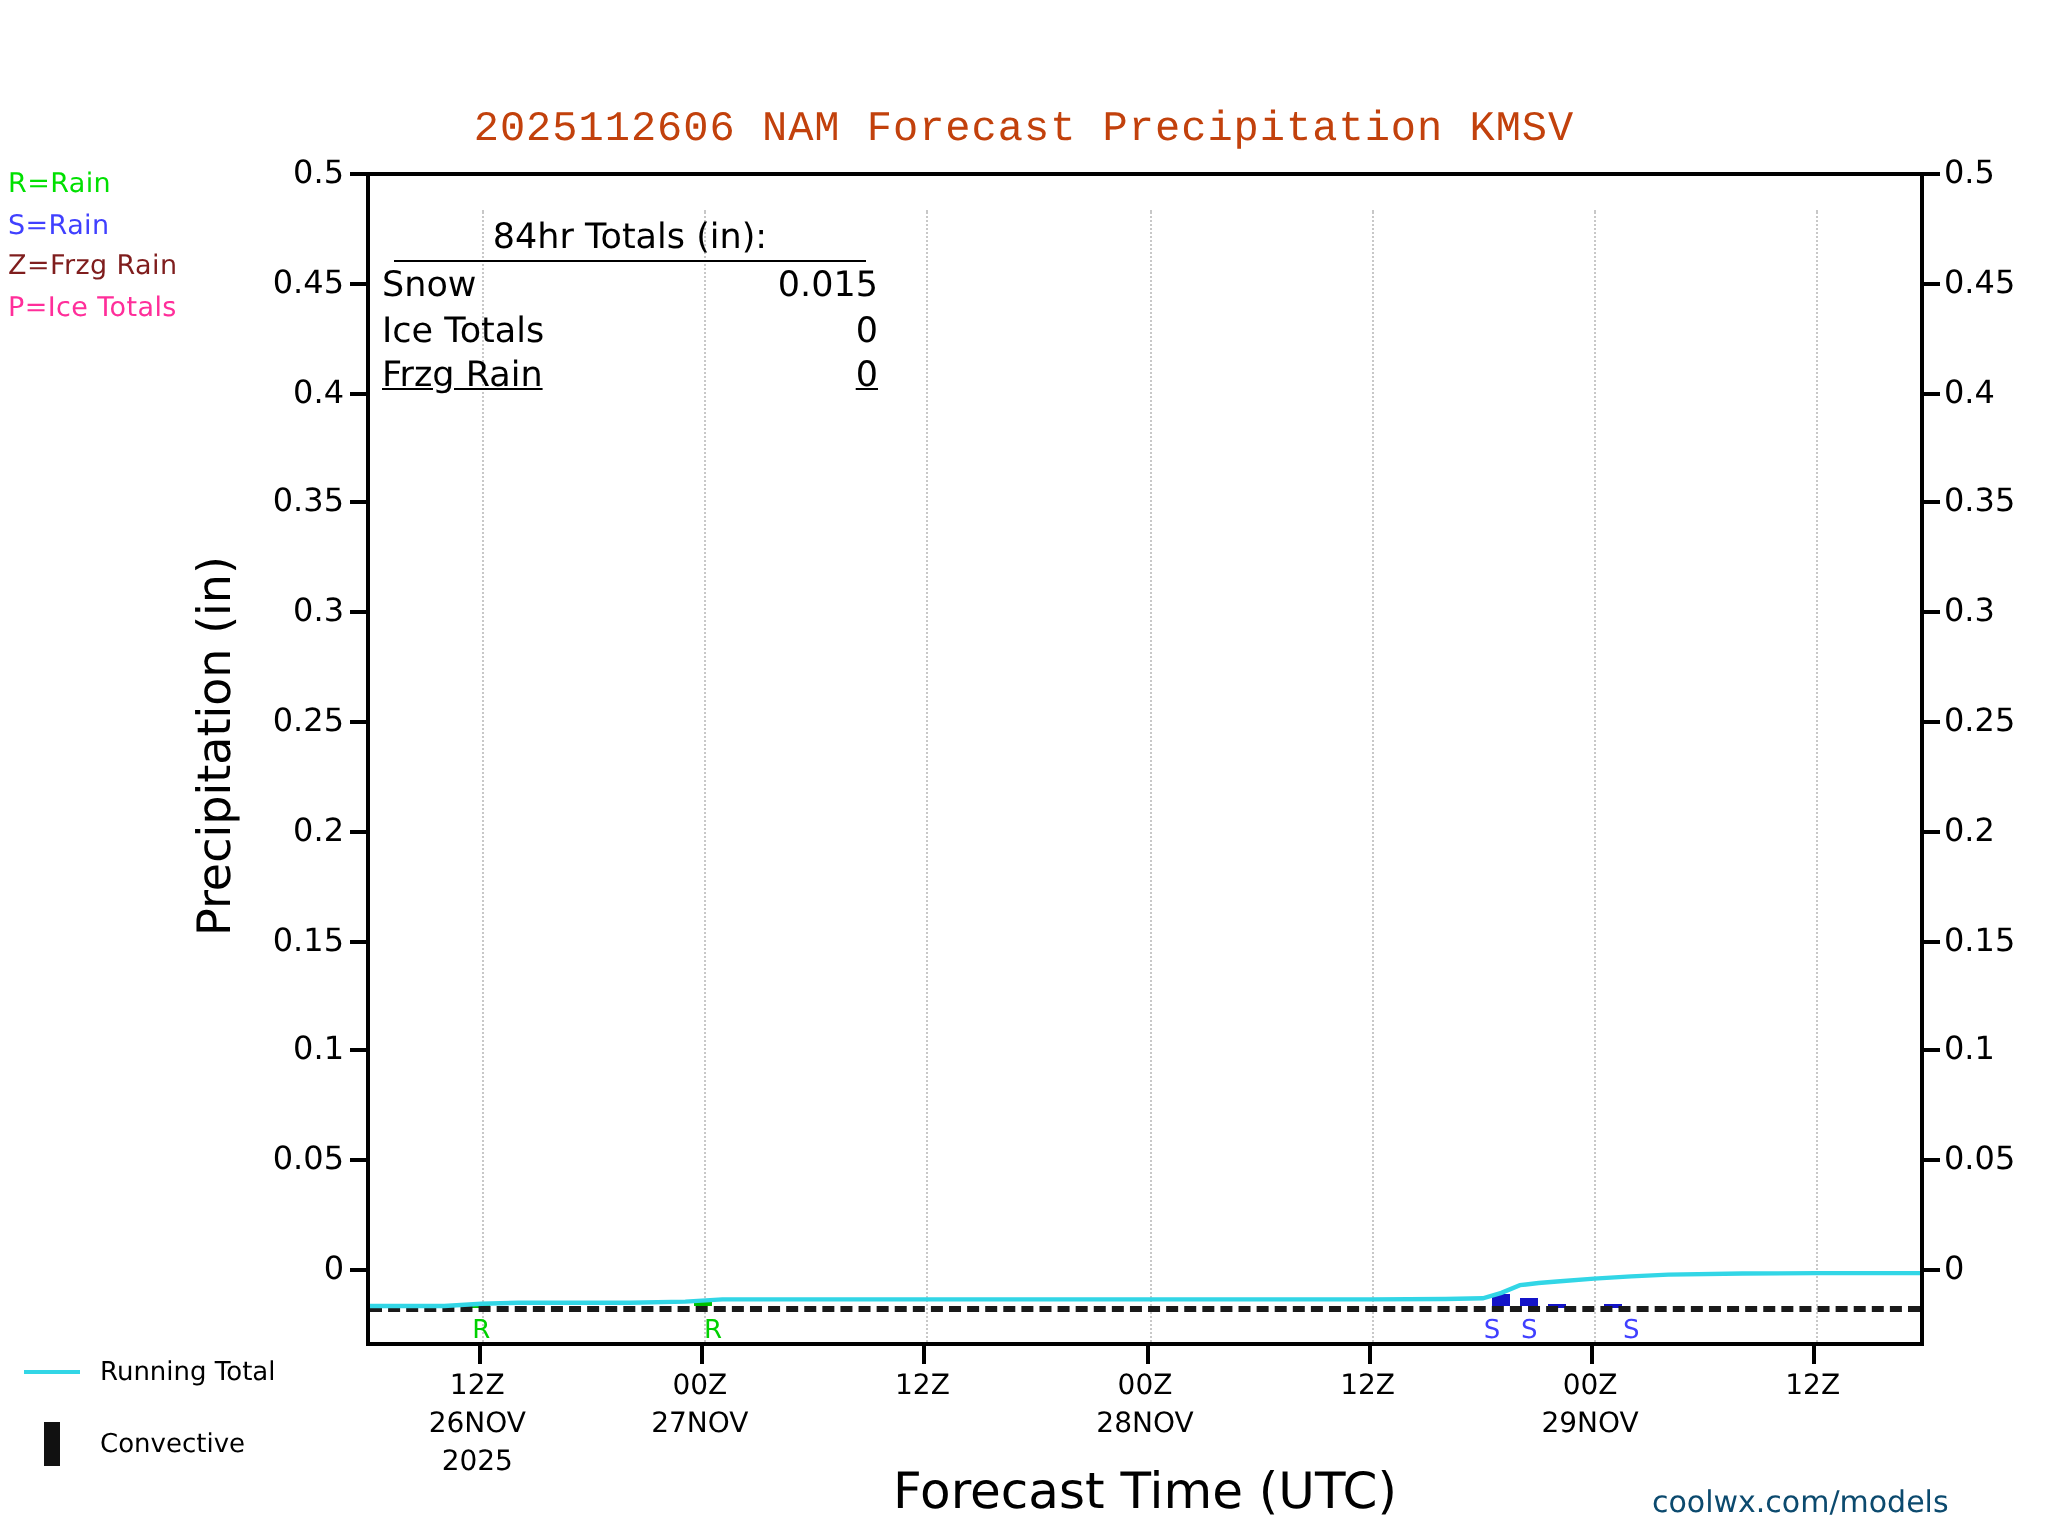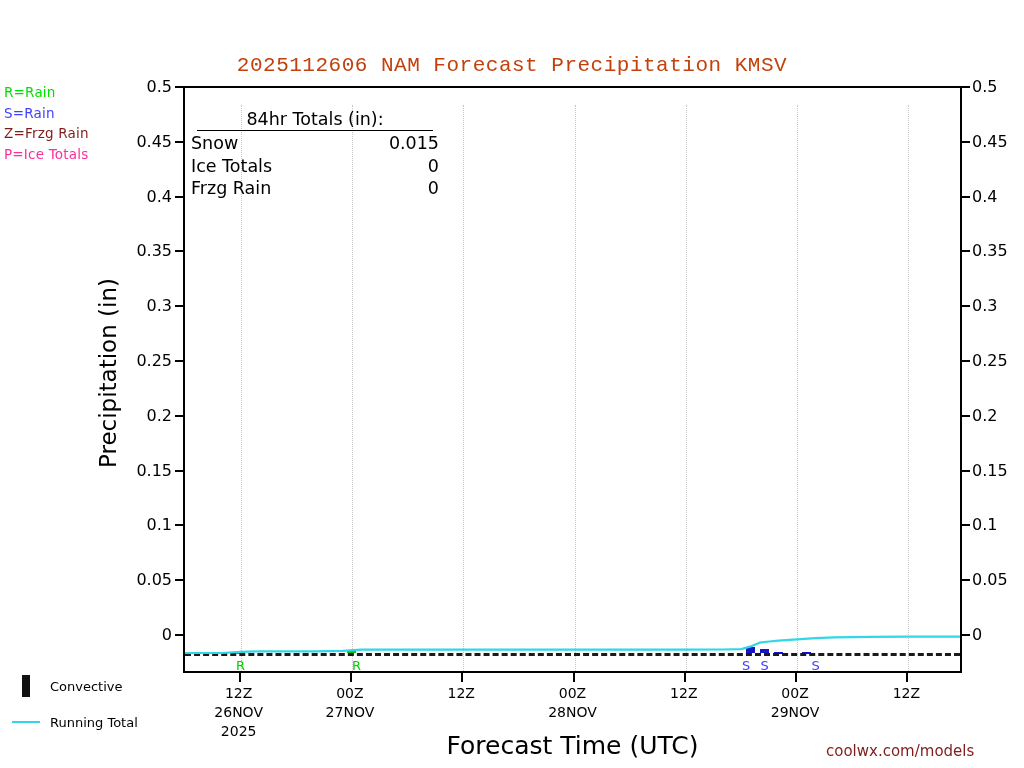--- a/index.html
+++ b/index.html
@@ -203,21 +203,21 @@
     height: 22px;
   }
   .bl-label { color: #000; }
 
   
   #watermark {
     position: absolute;
     left: 826px;
     top: 742px;
     font-size: 15px;
-    color: #7f1d1d;
+    color: #0c4a6e;
     white-space: nowrap;
   }
 
   
   .precip-bar {
     position: absolute;
   }
 </style>
 </head>
 <body>
@@ -297,21 +297,21 @@
       <div style="position: absolute; left: 6px; top: 4px; width: 248px; font-size: 17.5px; color: rgb(0, 0, 0);">
         <div style="text-align: center; border-bottom: 1.5px solid rgb(0, 0, 0); padding-bottom: 1px; margin: 0px 6px 1px;">84hr Totals (in):</div>
         <div style="display: flex; justify-content: space-between; line-height: 22.5px;">
           <span>Snow</span>
           <span>0.015</span>
         </div>
         <div style="display: flex; justify-content: space-between; line-height: 22.5px;">
           <span>Ice Totals</span>
           <span>0</span>
         </div>
-        <div style="display: flex; justify-content: space-between; line-height: 22.5px;">
+        <div style="display: flex; justify-content: space-between; line-height: 22.5px; text-decoration: underline;">
           <span>Frzg Rain</span>
           <span>0</span>
         </div>
       </div>
       <div class="precip-bar" style="left: 51.1429px; top: 546.685px; width: 9px; height: 2px; background: rgb(0, 192, 0);"></div>
       <div class="precip-bar" style="left: 162.429px; top: 546.466px; width: 9px; height: 2px; background: rgb(0, 192, 0);"></div>
       <div class="precip-bar" style="left: 561.202px; top: 541.972px; width: 9px; height: 6.028px; background: rgb(20, 20, 200);"></div>
       <div class="precip-bar" style="left: 575.113px; top: 544.493px; width: 9px; height: 3.5072px; background: rgb(20, 20, 200);"></div>
       <div class="precip-bar" style="left: 589.024px; top: 546.685px; width: 9px; height: 2px; background: rgb(20, 20, 200);"></div>
       <div class="precip-bar" style="left: 616.845px; top: 547.233px; width: 9px; height: 2px; background: rgb(20, 20, 200);"></div>
@@ -361,25 +361,25 @@
       <span class="t-time">12Z</span>
     </div>
     <div class="xtick-mark" style="left: 906.357px;"></div>
   </div>
 
 <div id="x-axis-title">Forecast Time (UTC)</div>
 
 <div id="bottom-legend">
     <div class="bl-row">
       <div class="bl-swatch">
+        <div class="swatch-line" style="background: rgb(50, 214, 230);"></div>
+      </div>
+      <div class="bl-label">Running Total</div>
+    </div>
+    <div class="bl-row">
+      <div class="bl-swatch">
         <div class="swatch-bar" style="background: rgb(17, 17, 17);"></div>
       </div>
       <div class="bl-label">Convective</div>
     </div>
-    <div class="bl-row">
-      <div class="bl-swatch">
-        <div class="swatch-line" style="background: rgb(50, 214, 230);"></div>
-      </div>
-      <div class="bl-label">Running Total</div>
-    </div>
   </div>
 
 <div id="watermark">coolwx.com/models</div>
 
 </body></html>

